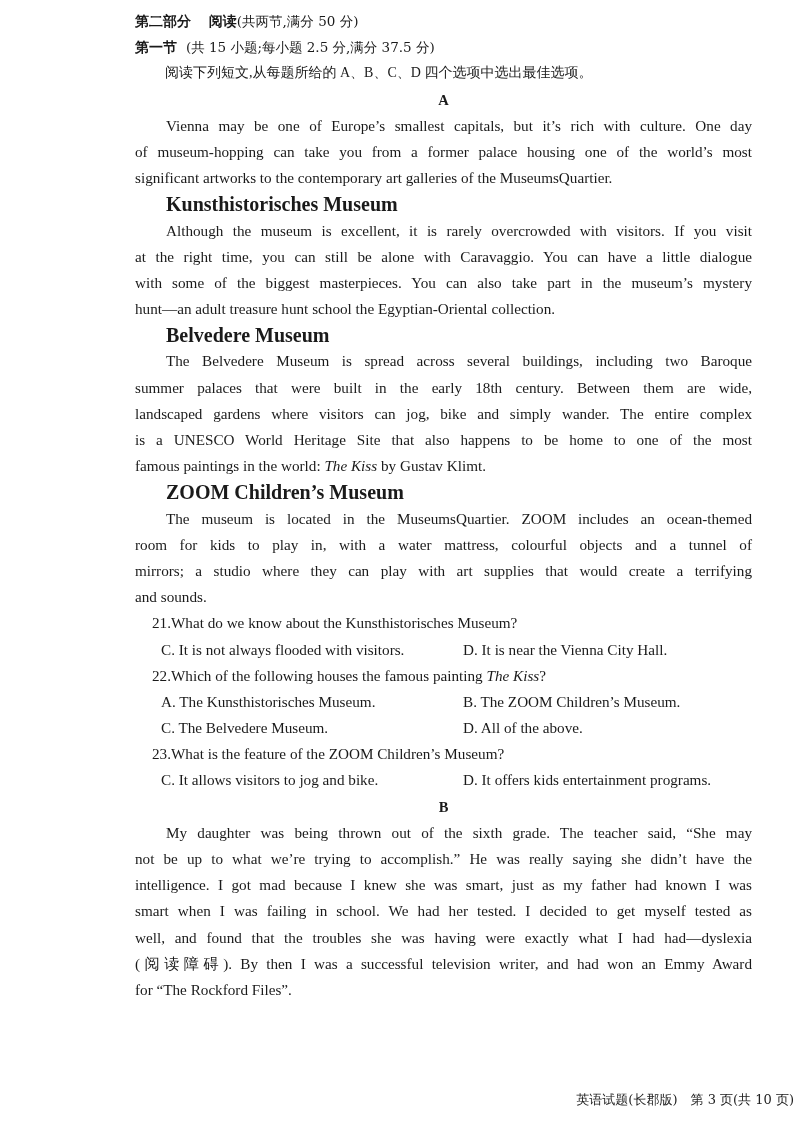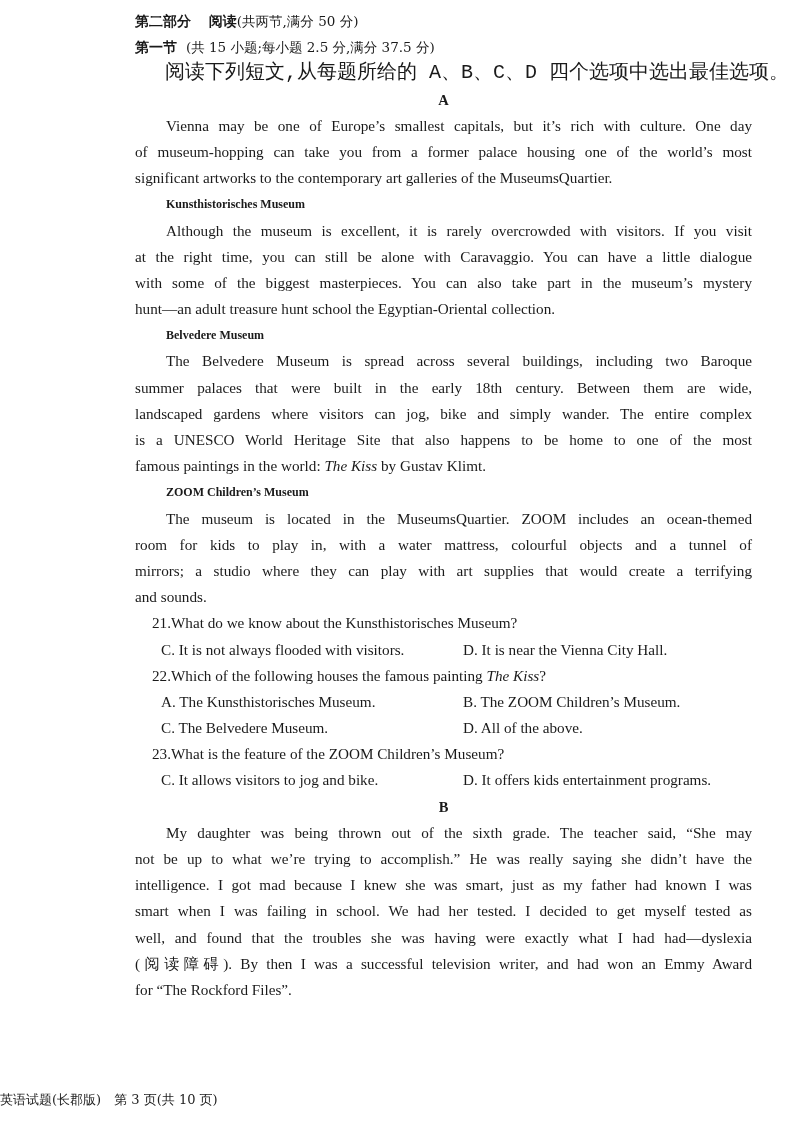--- a/index.html
+++ b/index.html
@@ -6,33 +6,33 @@
   body {
     width: 794px; height: 1122px; position: relative; overflow: hidden;
     font-family: "Liberation Serif", "DejaVu Serif", serif;
     color: #1a1a1a;
   }
   .page { position: absolute; left: 135px; top: 8px; width: 617px; }
   .line { height: 26.2px; line-height: 26.2px; font-size: 15.2px; white-space: nowrap; }
   .hdr { font-family: "DejaVu Sans", "Liberation Sans", sans-serif; font-size: 14px; }
   .hdr b { font-weight: bold; }
   .hdr .sub { font-family: "DejaVu Serif", serif; font-weight: normal; font-size: 13.5px; }
-  .instr { padding-left: 30px; font-family: Liberation Mono, monospace; font-size: 20px; }
+  .instr { padding-left: 30px; font-family: Liberation Serif, serif; font-size: 14px; }
   .center { text-align: center; font-weight: bold; font-size: 14.5px; }
-  .subhead { padding-left: 31px; font-weight: bold; font-size: 12px; }
+  .subhead { padding-left: 31px; font-weight: bold; font-size: 20px; }
   .para { font-size: 15.2px; line-height: 26.2px; text-align: justify; text-align-last: left; }
   .para .jl { display: block; text-align: justify; text-align-last: justify; height: 26.2px; white-space: nowrap; }
   .para .ll { display: block; height: 26.2px; white-space: nowrap; }
   .ind { padding-left: 31px; }
   .q { font-size: 15.2px; margin-left: 17px; }
   .opt-a { position: absolute; left: 26px; }
   .opt-b { position: absolute; left: 328px; }
   .optrow { position: relative; height: 26.2px; line-height: 26.2px; font-size: 15.2px; white-space: nowrap; }
   .footer {
-    position: absolute; left: 0; width: 794px; top: 1091px; text-align: left;
+    position: absolute; left: 0; width: 794px; top: 1091px; text-align: right;
     font-family: "DejaVu Serif", serif; font-size: 13px; color: #222;
   }
   i { font-style: italic; }
 </style>
 </head>
 <body>
 
 <div class="page">
 
   <div class="line hdr">

